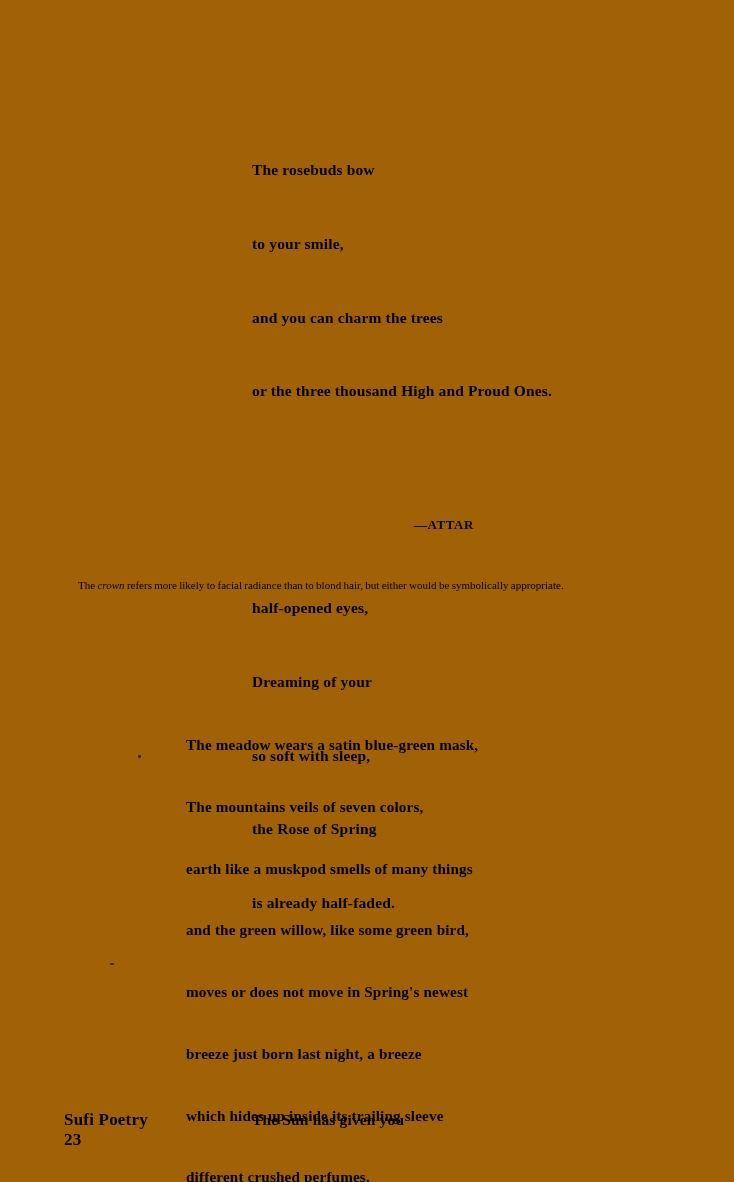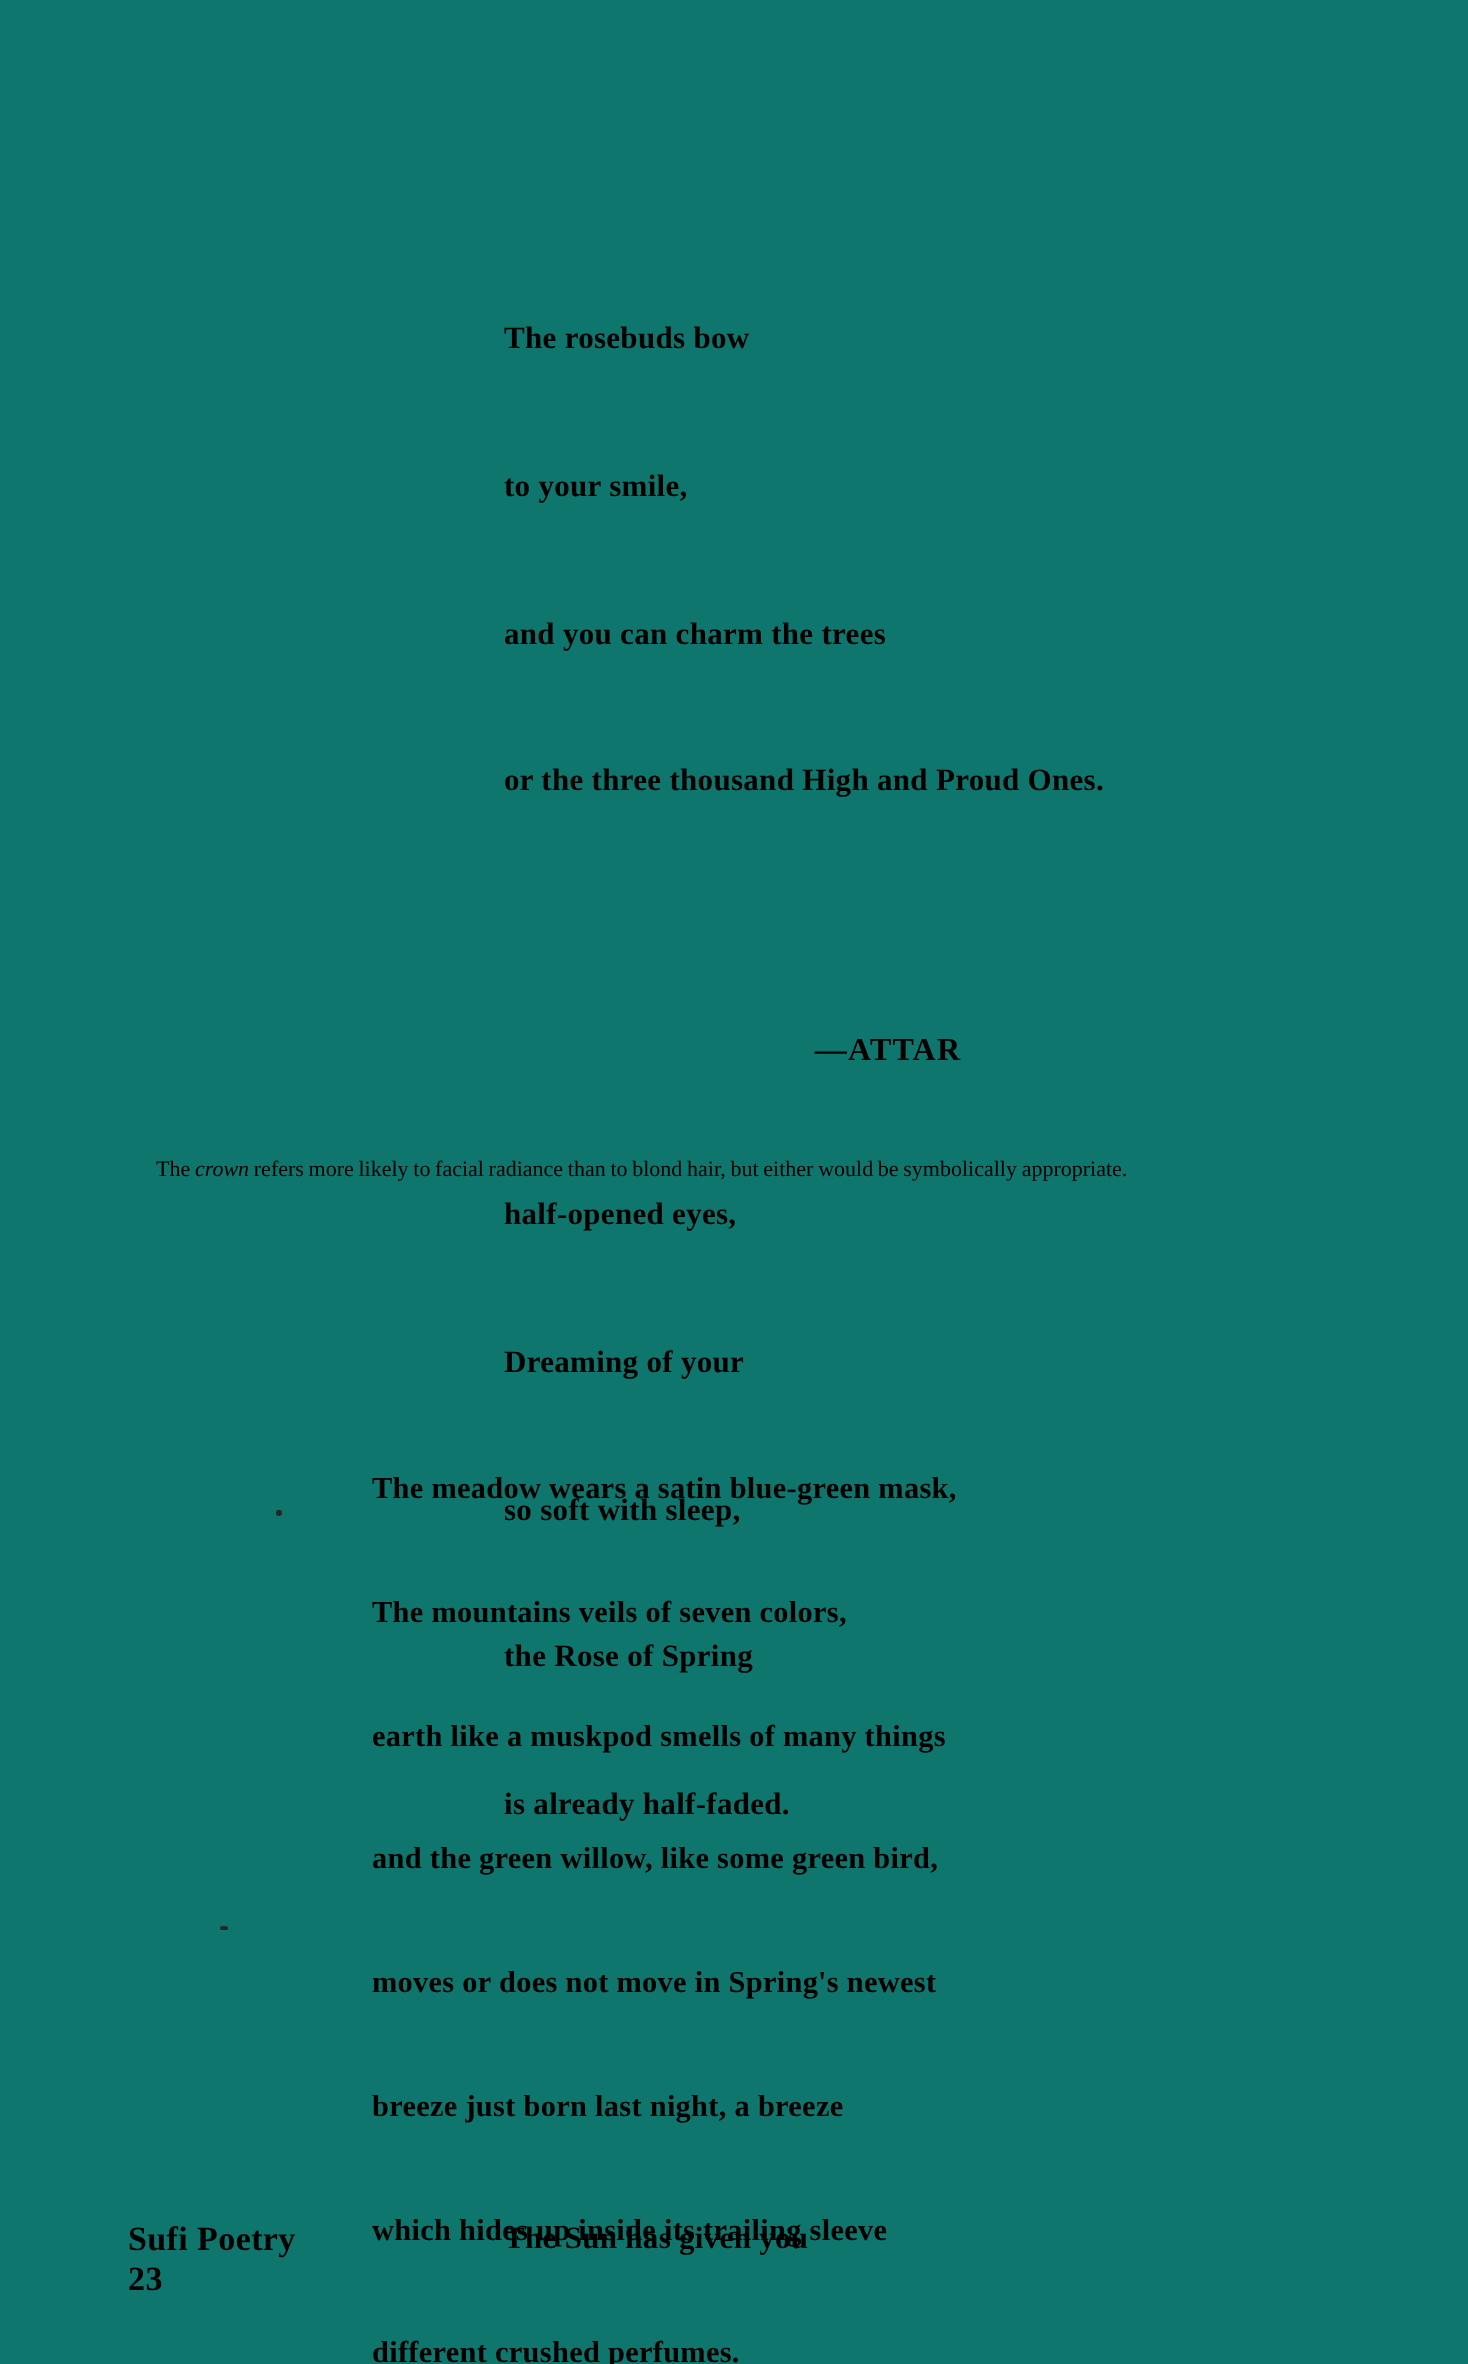--- a/index.html
+++ b/index.html
@@ -14,21 +14,21 @@
     position: relative;
     overflow: hidden;
     font-family: "Liberation Serif", "DejaVu Serif", serif;
     color: #000000;
     -webkit-font-smoothing: none;
   }
 
   .page {
     position: absolute;
     inset: 0;
-    background: #0f766e;
+    background: #a16207;
   }
 
   
   .poem {
     position: absolute;
     font-weight: 700;
     font-size: 15.5px;
     line-height: 24.6px;
     letter-spacing: 0.15px;
     white-space: pre-wrap;
@@ -58,21 +58,21 @@
   }
 
   
   .attribution {
     position: absolute;
     left: 252px;
     top: 517px;
     width: 384px;
     text-align: center;
     font-weight: 700;
-    font-size: 16px;
+    font-size: 13px;
     letter-spacing: 0.6px;
   }
 
   
   .prose {
     position: absolute;
     left: 55px;
     top: 562px;
     width: 627px;
     font-size: 11px;

